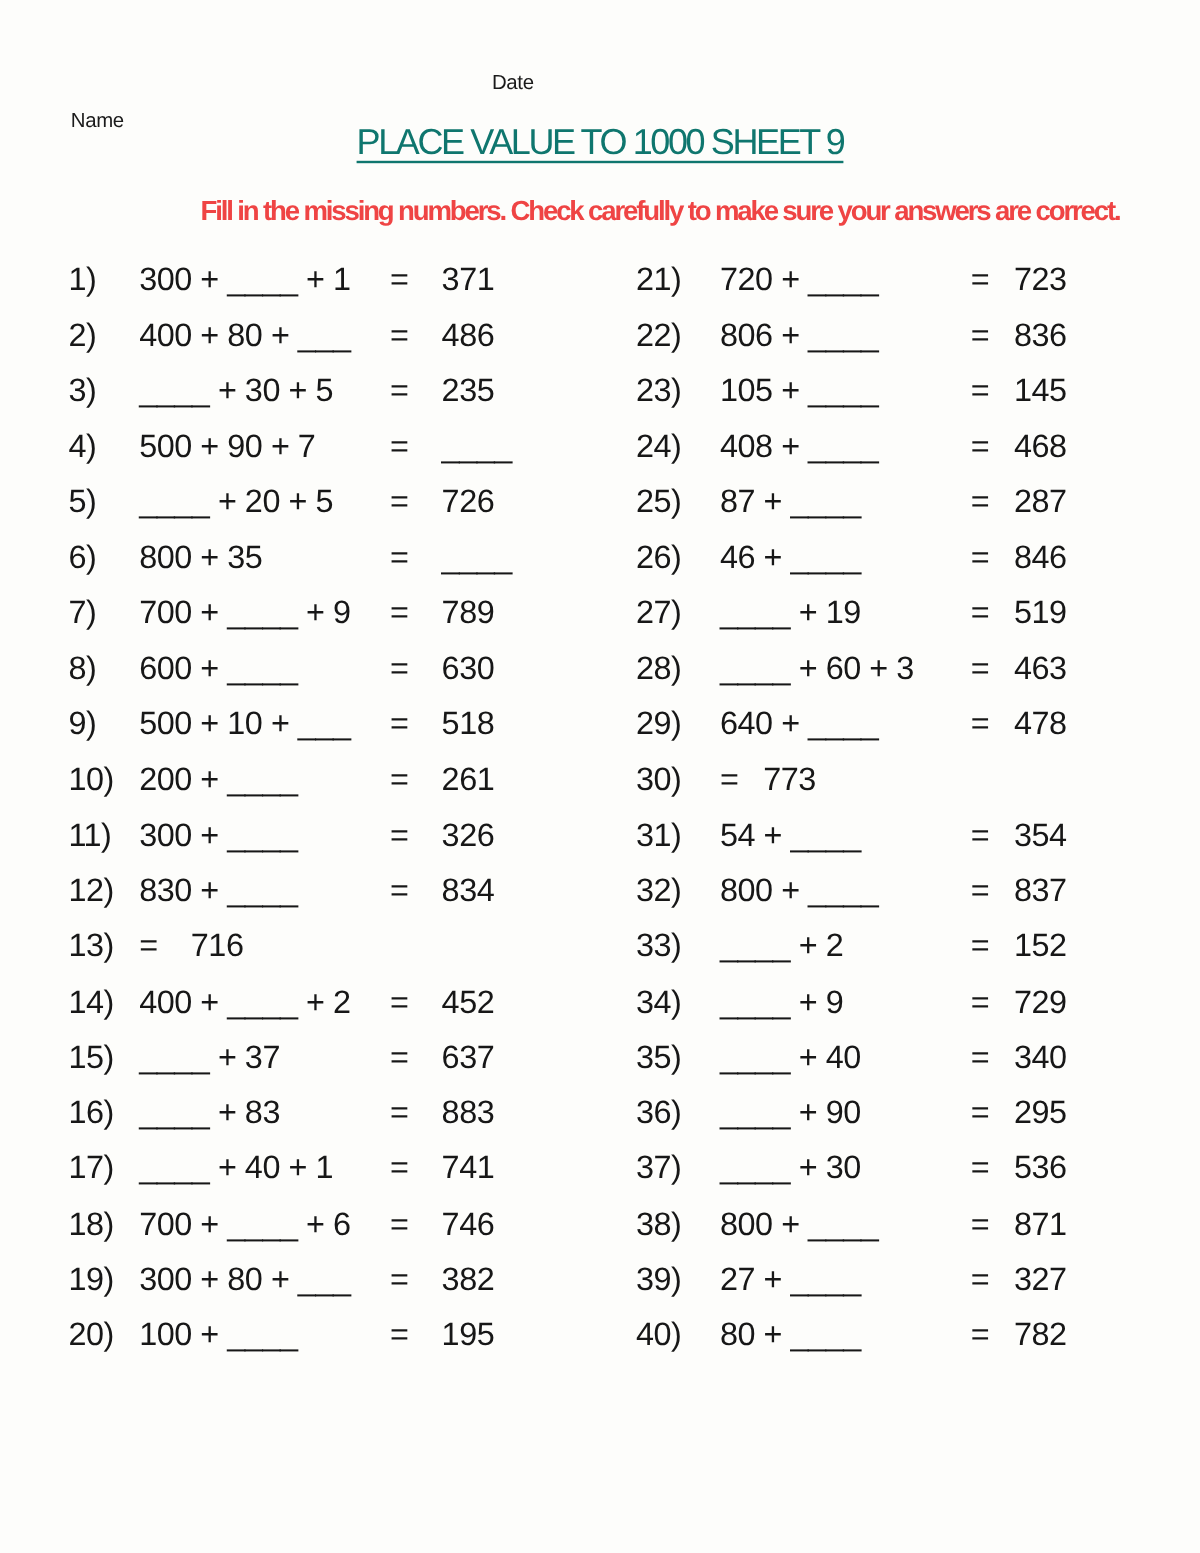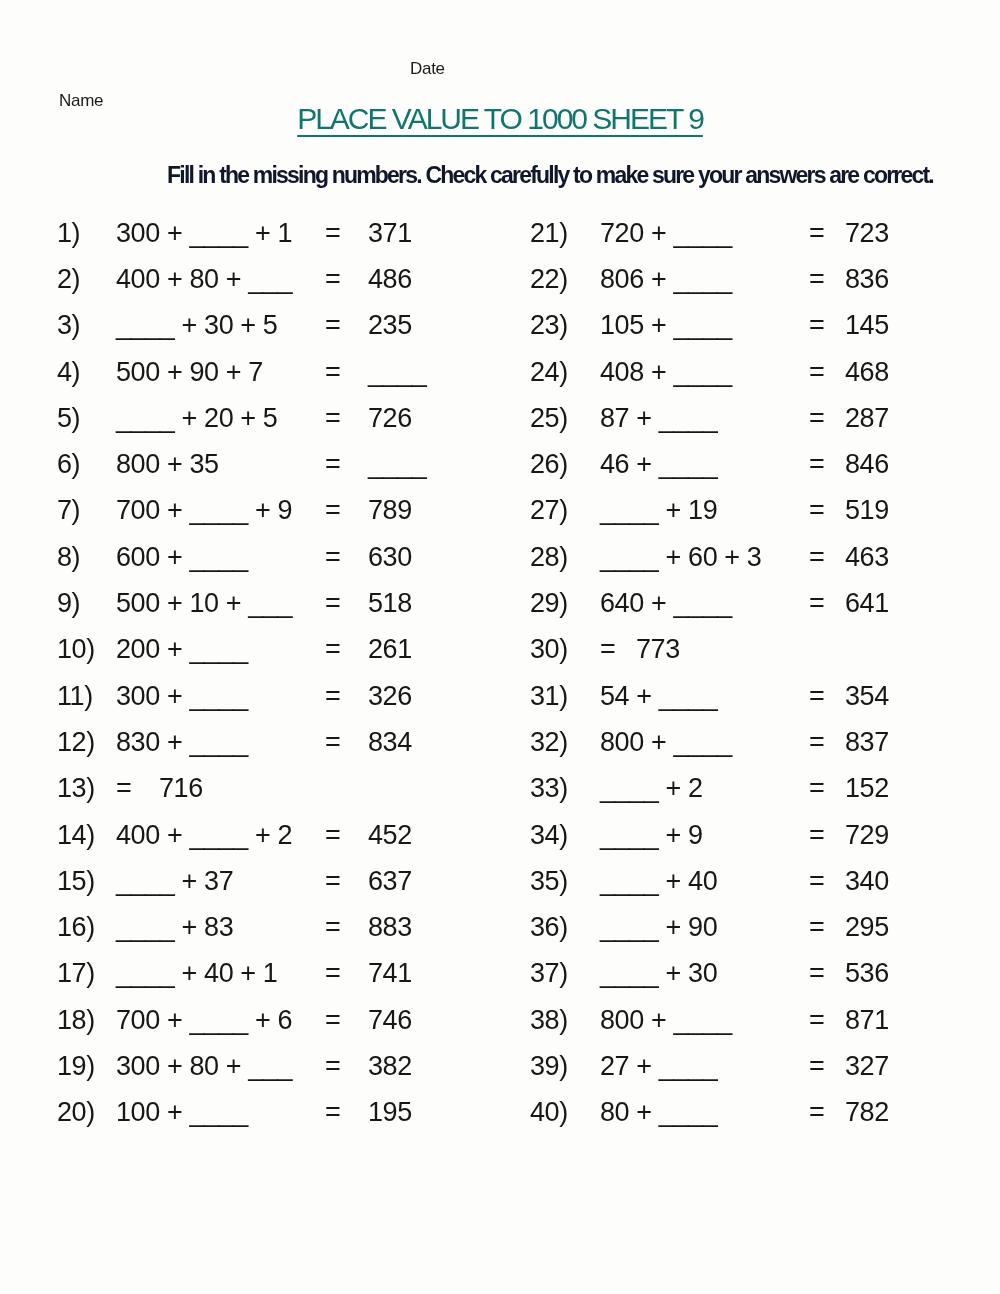--- a/index.html
+++ b/index.html
@@ -28,21 +28,21 @@
     text-decoration-thickness:2px;
     text-underline-offset:6px;
     color:#0f766e;
   }
 
   .instruction {
     position:absolute; top:162px; left:550px;
     transform:translateX(-50%);
     white-space:nowrap;
     font-size:23px; letter-spacing:-1.8px; font-weight:700;
-    color:#0f172a;
+    color:#ef4444;
   }
 
   .col { position:absolute; top:210px; }
   .col-left  { left:57px;  width:430px; }
   .col-right { left:530px; width:430px; }
 
   .row {
     display:flex; align-items:center;
     height:46.3px;
     font-size:27px; letter-spacing:-0.4px;
@@ -239,21 +239,21 @@
       <div class="row">
         <span class="num">28)</span>
         <span class="expr">____ + 60 + 3</span>
         <span class="eq">=</span>
         <span class="ans">463</span>
       </div>
       <div class="row">
         <span class="num">29)</span>
         <span class="expr">640 + ____</span>
         <span class="eq">=</span>
-        <span class="ans">641</span>
+        <span class="ans">478</span>
       </div>
       <div class="row">
         <span class="num">30)</span>
         <span class="eq">=</span>
         <span class="ans">773</span>
       </div>
       <div class="row">
         <span class="num">31)</span>
         <span class="expr">54 + ____</span>
         <span class="eq">=</span>

